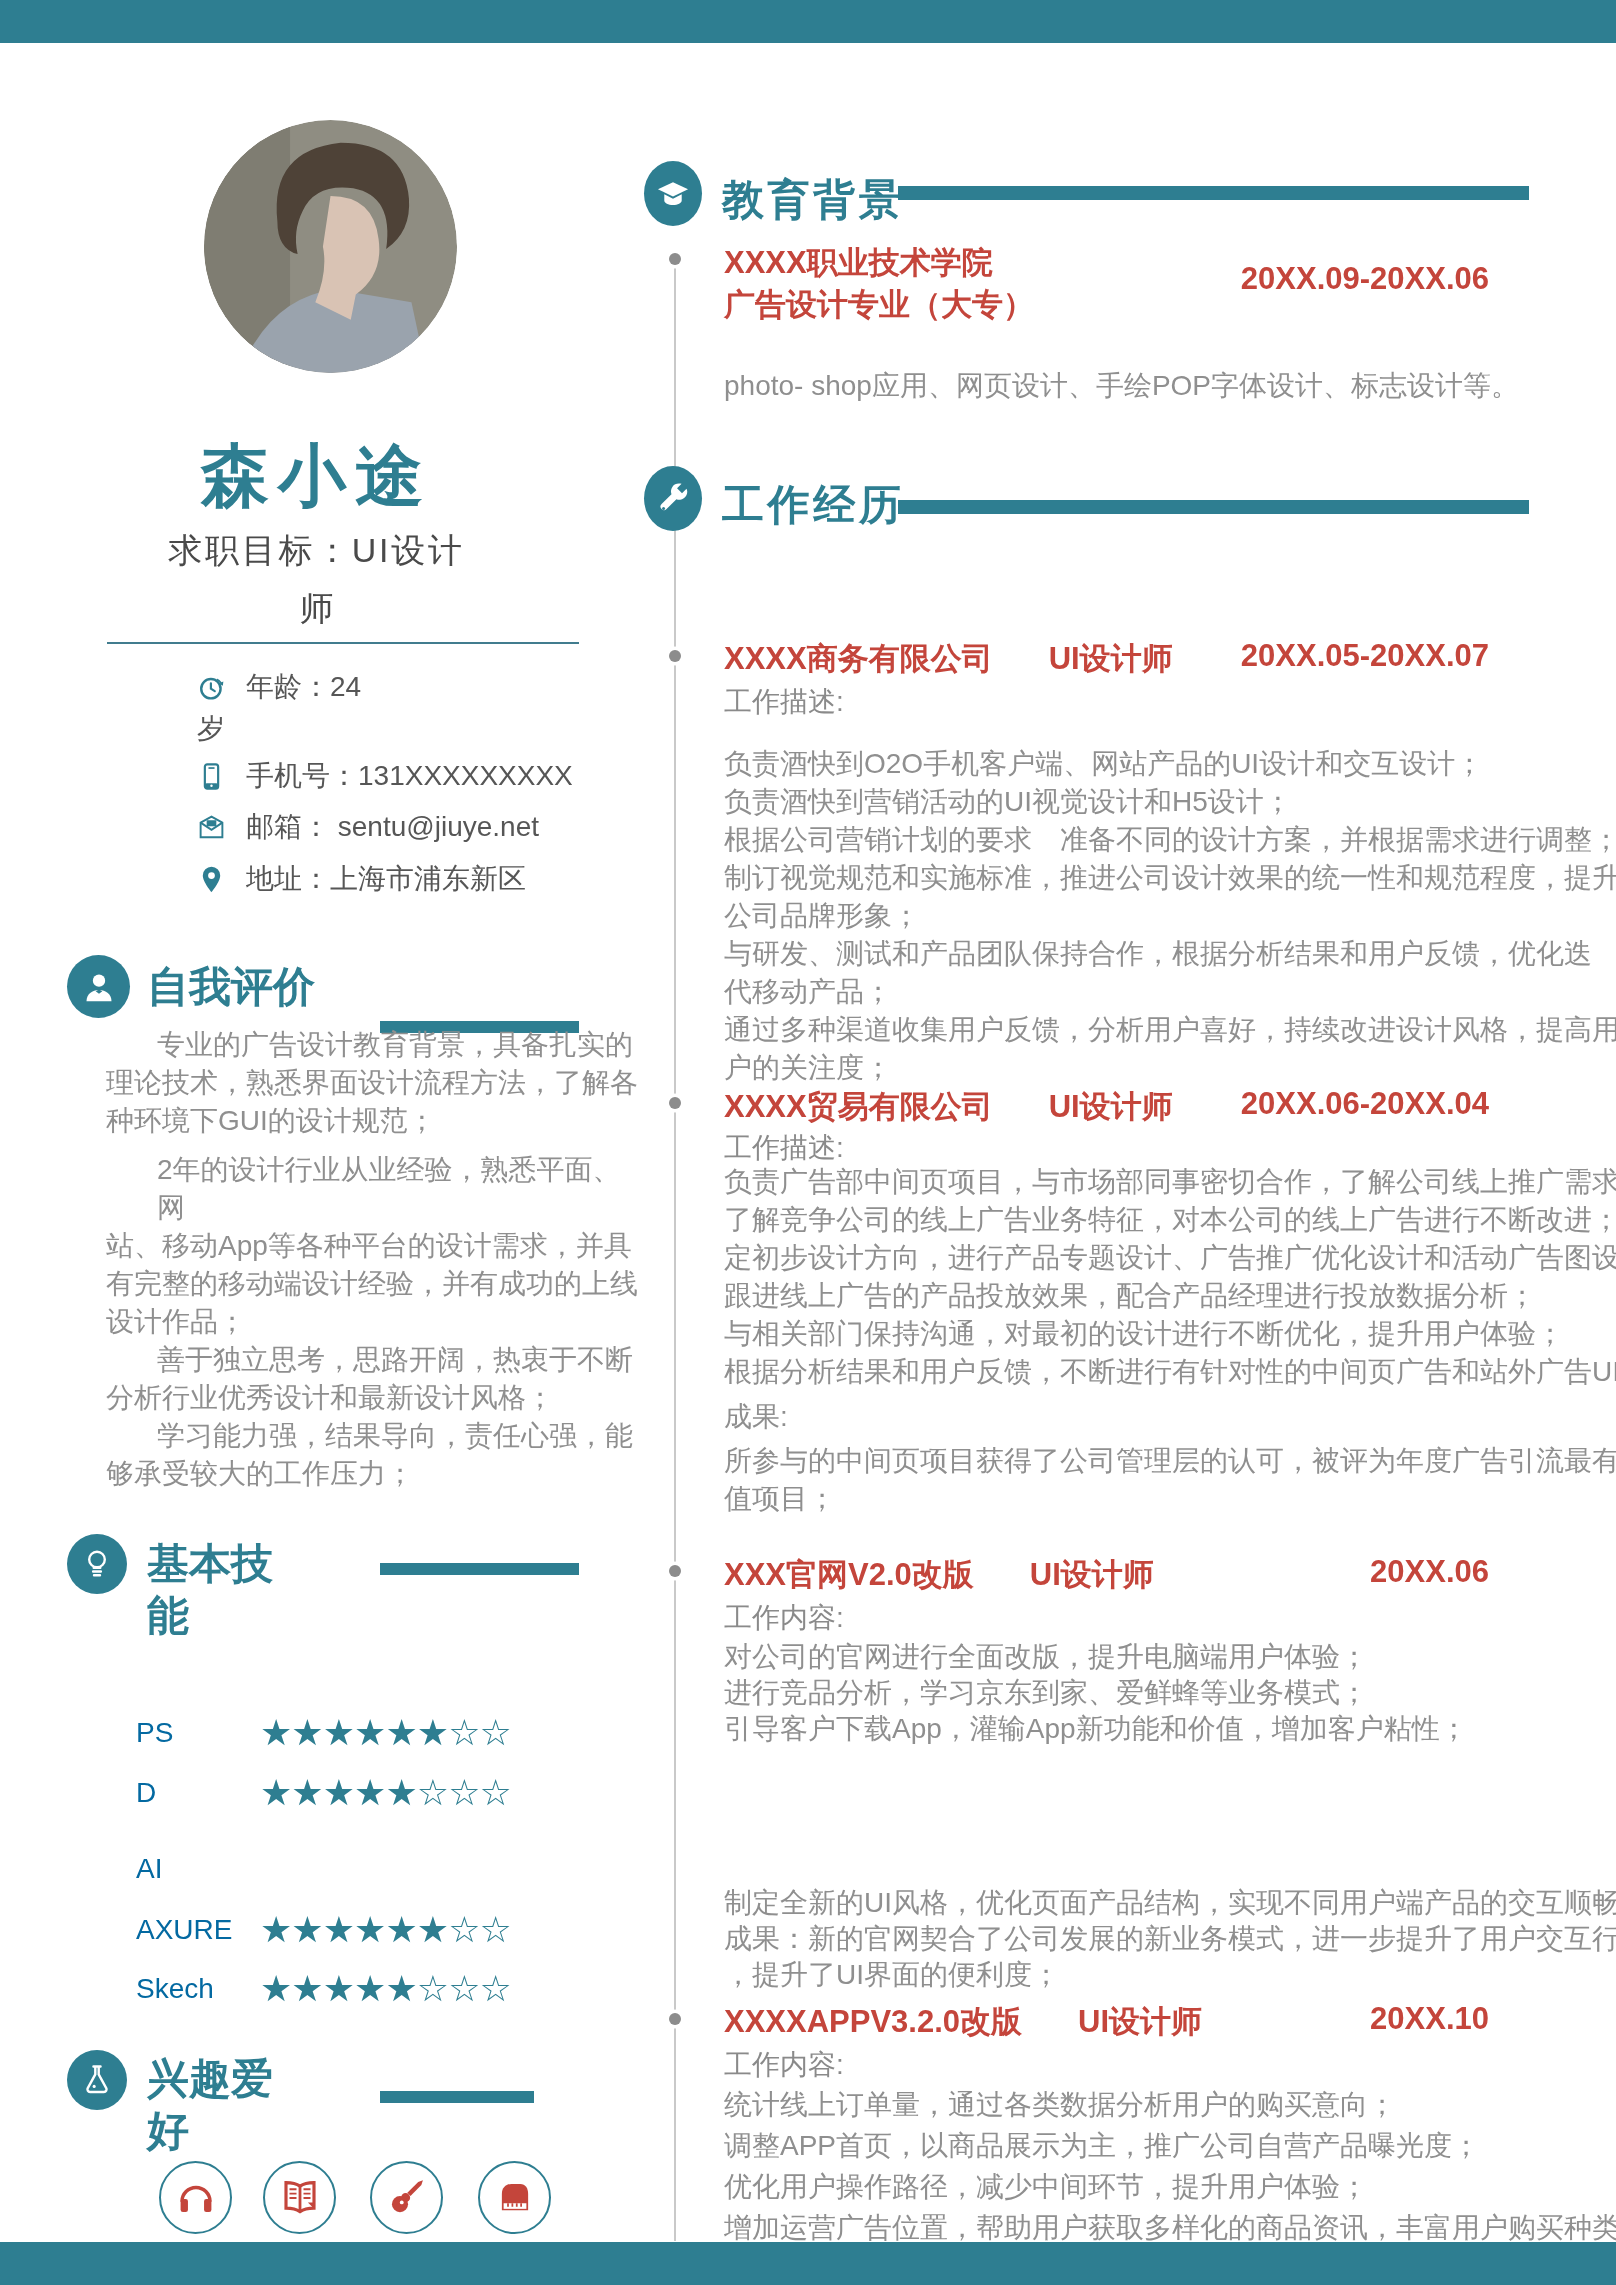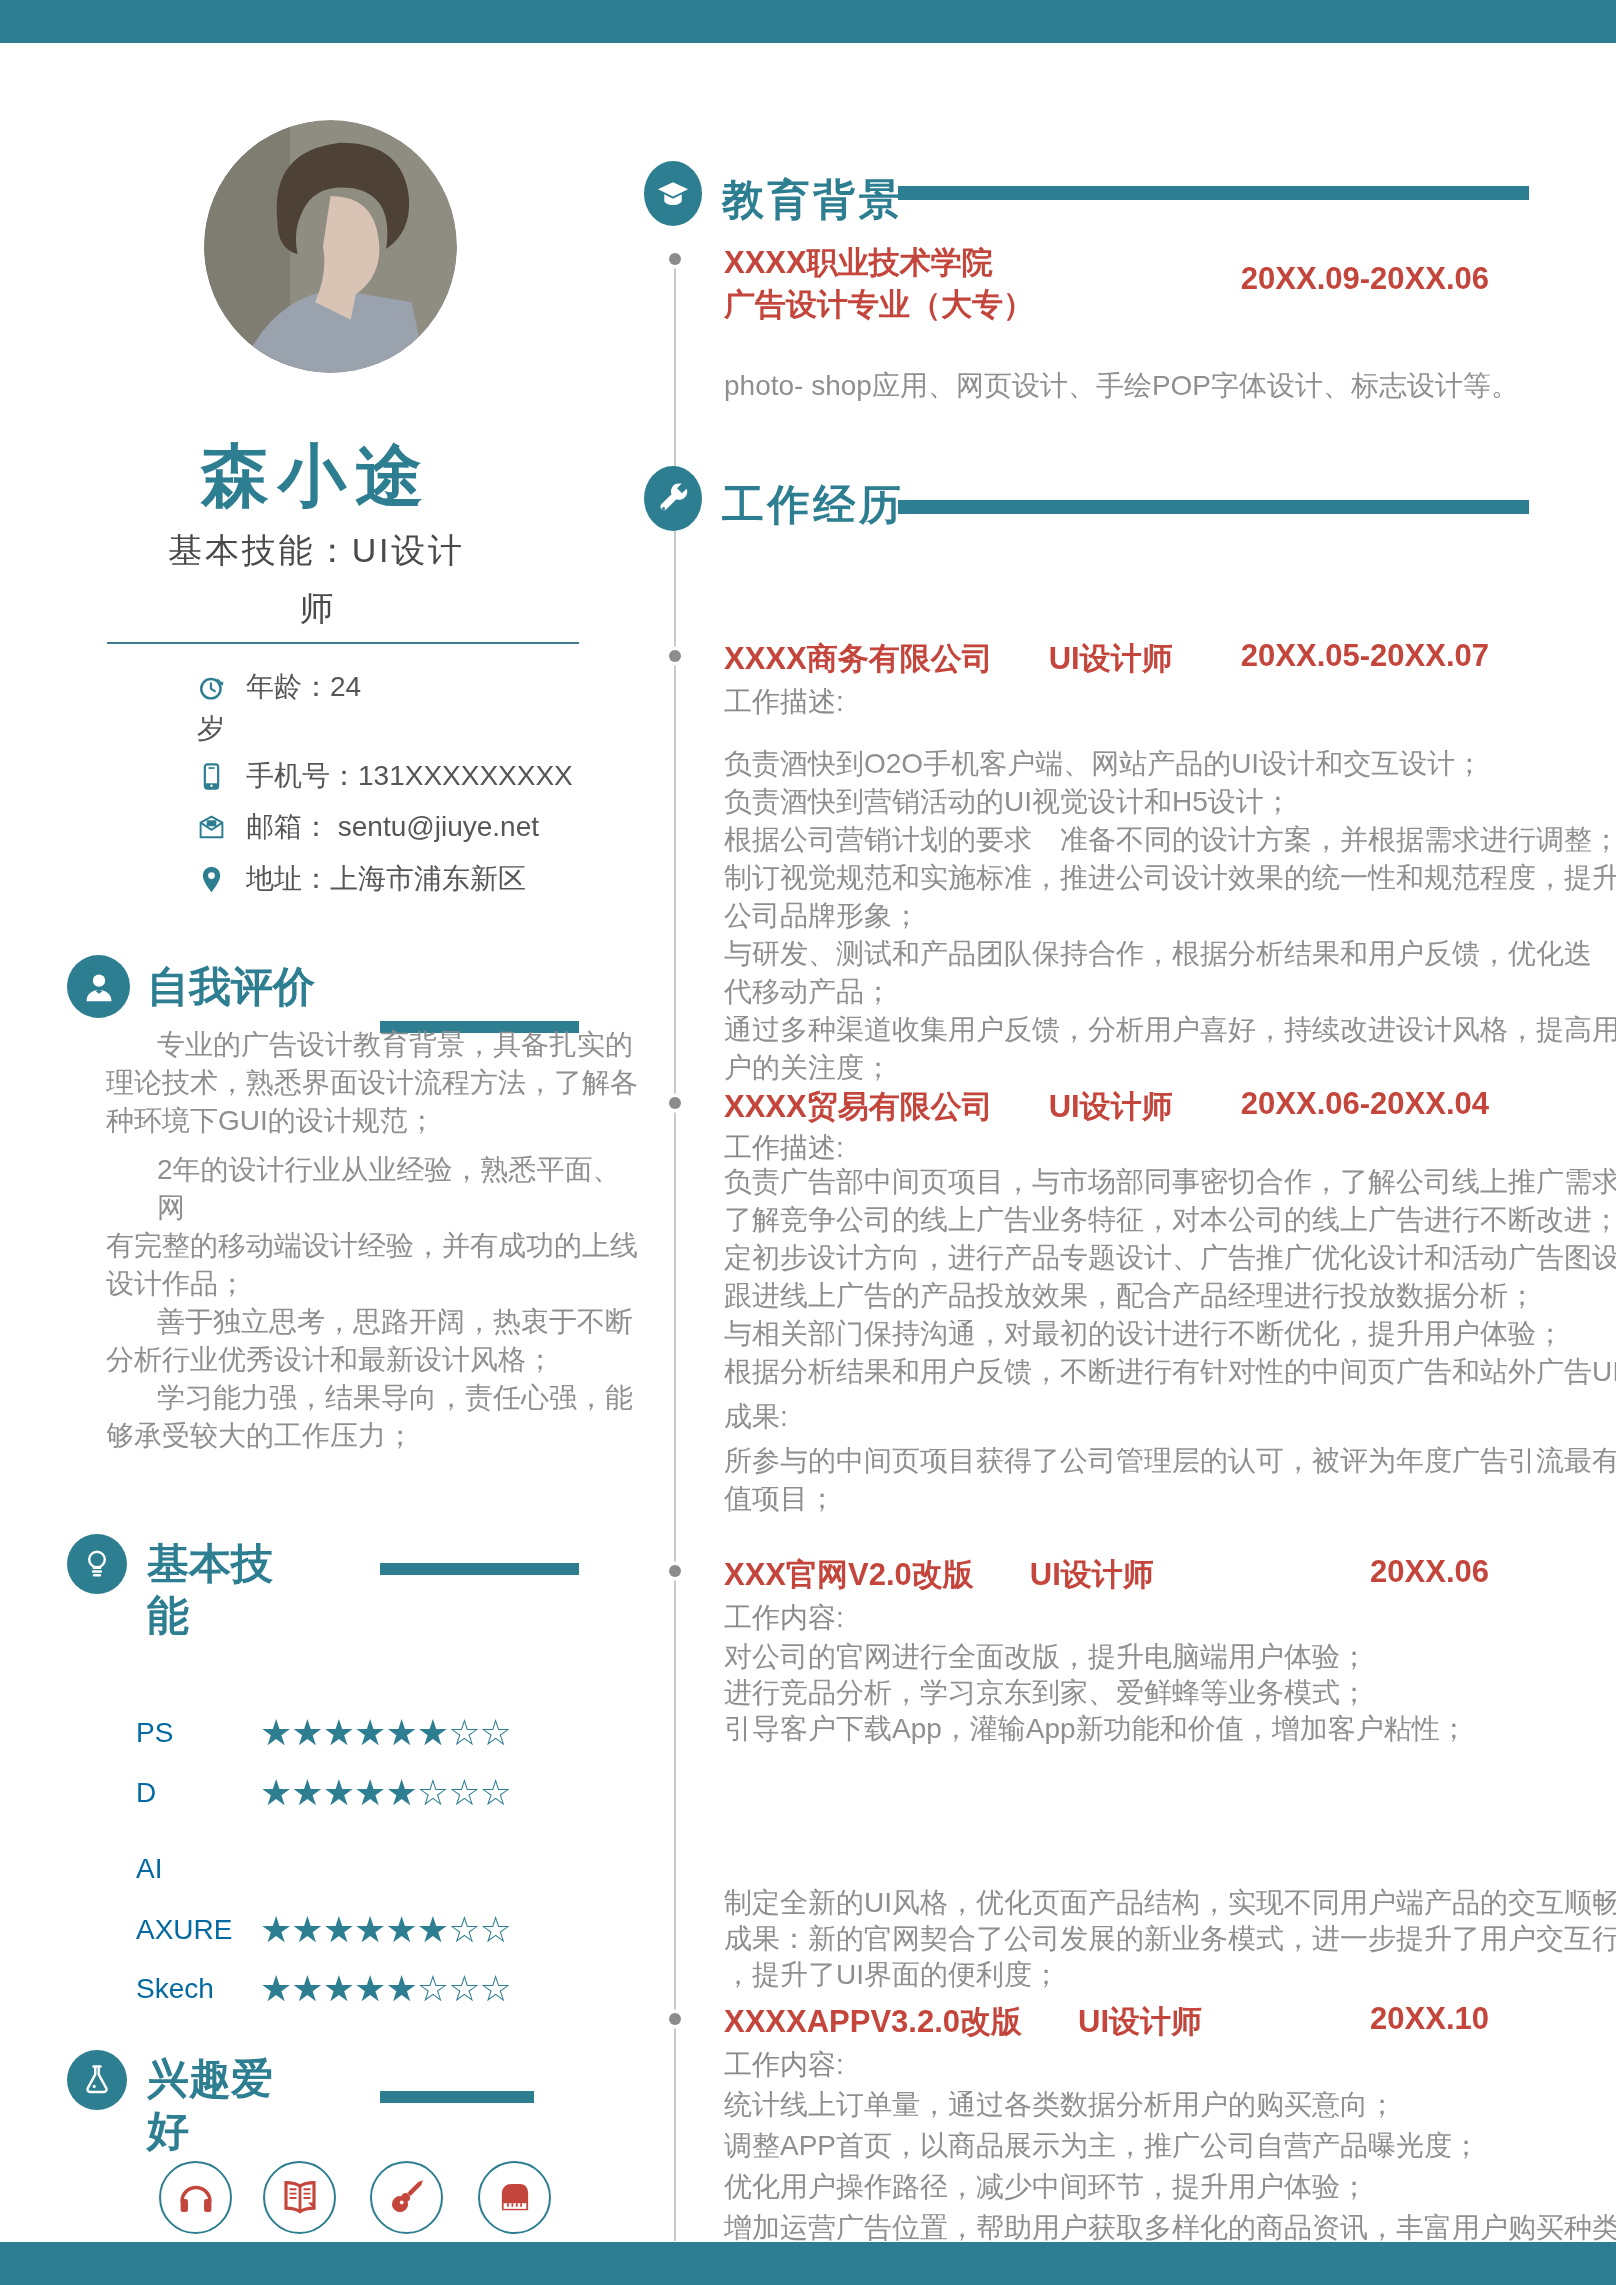--- a/index.html
+++ b/index.html
@@ -70,21 +70,21 @@
         <rect width="100" height="100" fill="#8f8d82"></rect>
         <rect x="0" y="0" width="34" height="100" fill="#7f7d72"></rect>
         <path d="M14 100 Q26 70 52 67 L82 72 L88 100 Z" fill="#9aa3ad"></path>
         <path d="M50 30 Q67 30 69 47 Q71 61 60 69 L58 79 L44 72 Q49 60 47 50 Z" fill="#d9c3b4"></path>
         <path d="M29 40 Q26 12 54 9 Q79 9 81 31 Q82 44 72 51 Q75 30 59 27 Q44 25 39 36 Q35 44 37 53 Q29 51 29 40 Z" fill="#4e4237"></path>
       </g>
     </svg>
   </div>
 
   <div class="abs name">森小途</div>
-  <div class="abs obj1">基本技能：UI设计</div>
+  <div class="abs obj1">求职目标：UI设计</div>
   <div class="abs obj2">师</div>
   <div class="abs divider"></div>
 
   <div class="abs contact">
     <div class="c-row" style="top:0;">
       <svg viewBox="0 0 24 24">
         <circle cx="11.5" cy="13" r="8" fill="none" stroke="#2e7e91" stroke-width="2"></circle>
         <path d="M11.5 8.5V13l3.2 2" fill="none" stroke="#2e7e91" stroke-width="1.8" stroke-linecap="round"></path>
         <path d="M16.5 4.5a9 9 0 0 1 3.8 3.2l1.5-.6-.4 3.4-3-1.6 1-.5a7.6 7.6 0 0 0-2.9-2.4z" fill="#2e7e91"></path>
       </svg>
@@ -125,20 +125,21 @@
   </div>
   <div class="abs sec-title" style="left:147px;top:961px;">自我评价</div>
   <div class="abs sec-bar" style="left:380px;top:1021px;width:199px;"></div>
 
   <div class="abs se-text">
     <div class="ind">专业的广告设计教育背景，具备扎实的</div>
     <div>理论技术，熟悉界面设计流程方法，了解各</div>
     <div>种环境下GUI的设计规范；</div>
     <div class="ind pgap">2年的设计行业从业经验，熟悉平面、</div>
     <div class="ind">网</div>
+    <div>站、移动App等各种平台的设计需求，并具</div>
     <div>有完整的移动端设计经验，并有成功的上线</div>
     <div>设计作品；</div>
     <div class="ind">善于独立思考，思路开阔，热衷于不断</div>
     <div>分析行业优秀设计和最新设计风格；</div>
     <div class="ind">学习能力强，结果导向，责任心强，能</div>
     <div>够承受较大的工作压力；</div>
   </div>
 
   <div class="abs sec-ico" style="left:67px;top:1534px;width:60px;height:60px;">
     <svg viewBox="0 0 24 24" width="36" height="36">

